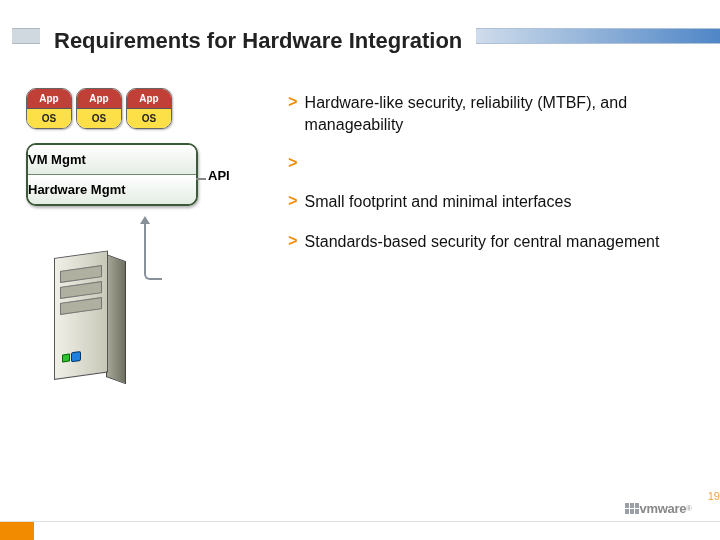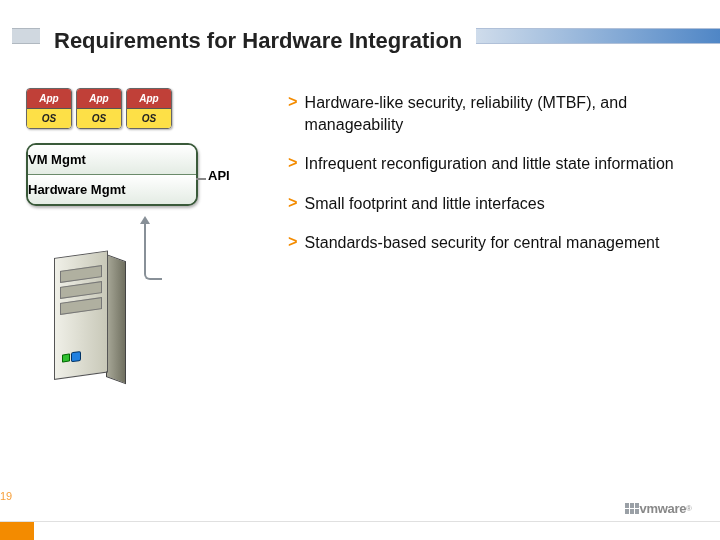--- a/index.html
+++ b/index.html
@@ -57,24 +57,23 @@
     position: relative;
   }
   .app-row {
     display: flex;
     gap: 4px;
     padding-left: 8px;
   }
   .app-block {
     width: 44px;
     border: 1px solid #666;
-    border-radius: 4px;
+    border-radius: 10px;
     overflow: hidden;
     box-shadow: 1px 1px 2px rgba(0,0,0,0.3);
-    font-style: italic;
   }
   .app-block .app-top {
     background: #c04038;
     color: #fff;
     font-size: 10px;
     font-weight: bold;
     text-align: center;
     padding: 4px 0;
     border-bottom: 1px solid #555;
   }
@@ -211,21 +210,21 @@
     font-size: 16px;
     line-height: 1.35;
     color: #111;
   }
   .footer {
     position: absolute;
     left: 0; right: 0; bottom: 0;
     height: 56px;
   }
   .footer .pnum {
-    text-align: left;
+    text-align: right;
     font-size: 11px;
     color: #f6a03c;
     padding-top: 6px;
   }
   .footer .fbar {
     position: absolute;
     left: 0; right: 0; bottom: 0;
     height: 18px;
     background: linear-gradient(to right, #f38b00 0 34px, #fff 34px 100%);
     border-top: 1px solid #e0e0e0;
@@ -310,25 +309,24 @@
     </div>
   </div>
 
   <div class="right">
     <div class="bullet">
       <span class="chev">&gt;</span>
       <span class="txt">Hardware-like security, reliability (MTBF), and manageability</span>
     </div>
     <div class="bullet">
       <span class="chev">&gt;</span>
-      <span class="txt">Infrequent reconfiguration and little state information</span>
     </div>
     <div class="bullet">
       <span class="chev">&gt;</span>
-      <span class="txt">Small footprint and little interfaces</span>
+      <span class="txt">Small footprint and minimal interfaces</span>
     </div>
     <div class="bullet">
       <span class="chev">&gt;</span>
       <span class="txt">Standards-based security for central management</span>
     </div>
   </div>
 </div>
 
 <div class="footer">
   <div class="pnum">19</div>

